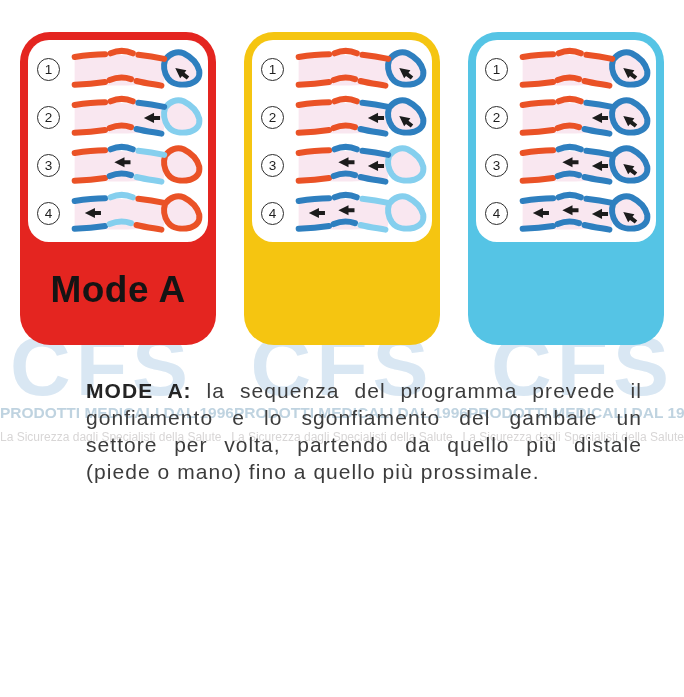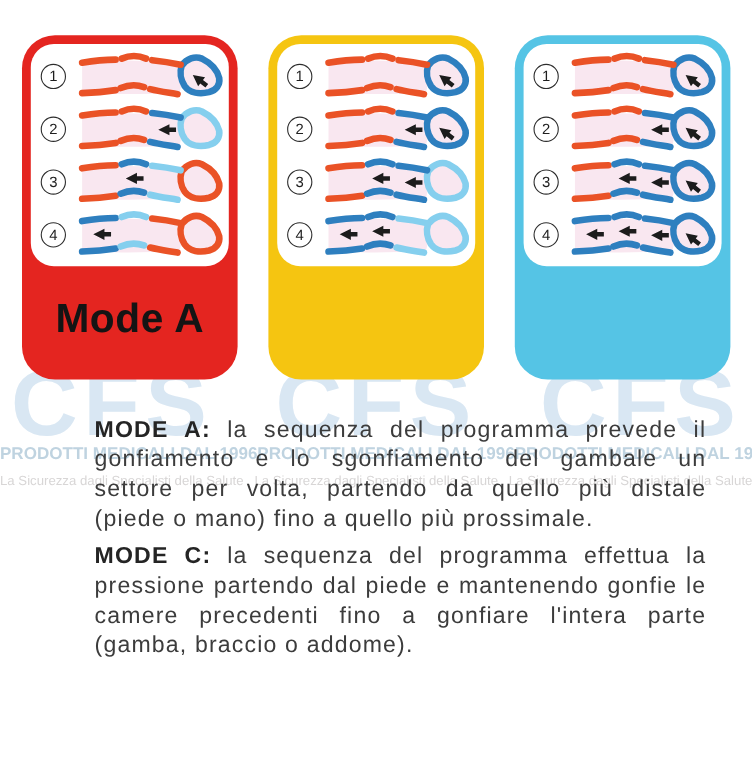--- a/index.html
+++ b/index.html
@@ -265,17 +265,13 @@
         </div>
       </div>
     </div>
   </div>
 
 <div class="descriptions">
   <p>
     <b>MODE A:</b>
     <span>la sequenza del programma prevede il gonfiamento e lo sgonfiamento del gambale un settore per volta, partendo da quello più distale (piede o mano) fino a quello più prossimale.</span>
   </p>
-  <p>
-    <b>MODE C:</b>
-    <span>la sequenza del programma effettua la pressione partendo dal piede e mantenendo gonfie le camere precedenti fino a gonfiare l'intera parte (gamba, braccio o addome).</span>
-  </p>
 </div>
 
 </body></html>

